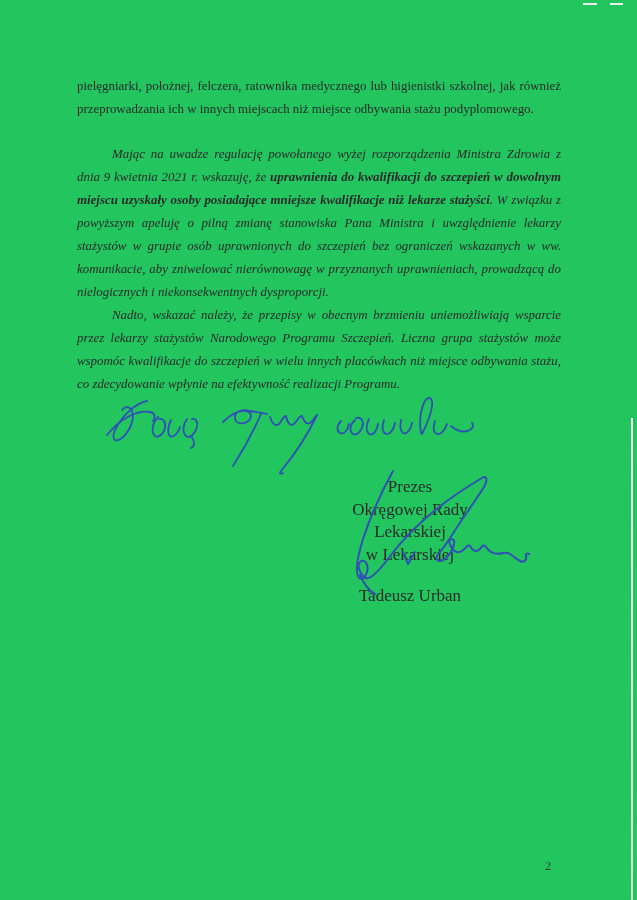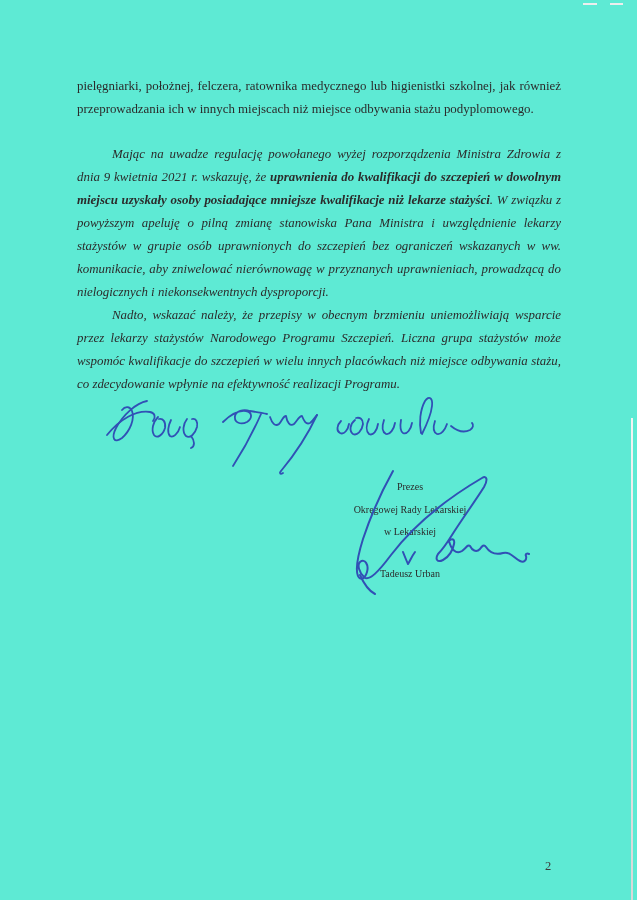--- a/index.html
+++ b/index.html
@@ -1,19 +1,19 @@
 <!DOCTYPE html>
 <html style="--ink: #3150b5;"><head>
 <meta charset="utf-8">
 <style>
   html,body { margin:0; padding:0; background:#ffffff; }
   :root { --ink:#3150b5; }
   .page {
     position:relative; width:637px; height:900px; margin:0 auto;
-    background:#5eead4; overflow:hidden;
+    background:#22c55e; overflow:hidden;
     font-family:"Liberation Serif", serif; color:#2b2b2b;
   }
   
   .body-text {
     position:absolute; left:77px; top:75px; width:484px;
     font-size:12.9px; line-height:23px; text-align:justify;
   }
   .para { margin:0; }
   .para-first { margin-bottom:22px; }
   .indent { text-indent:35px;font-style:italic; }
@@ -23,21 +23,21 @@
   .ink { position:absolute; }
   .ink path { fill:none; stroke:var(--ink); stroke-linecap:round; stroke-linejoin:round; }
   .handwriting { left:103px; top:386px; }
   .handwriting path { stroke-width:1.8; }
   .signature-strokes { left:335px; top:465px; z-index:3; }
   .signature-strokes path { stroke-width:2; }
 
   
   .sig-block {
     position:absolute; left:322px; top:476px; width:176px;
-    text-align:center; font-size:10px; line-height:22.5px; z-index:2;
+    text-align:center; font-size:17px; line-height:22.5px; z-index:2;
   }
   .sig-line { margin:0; }
   .sig-name { margin-top:19px; }
 
   
   .page-number {
     position:absolute; left:545px; top:859px;
     font-size:12.5px; color:#3c3c3c;
   }
 

